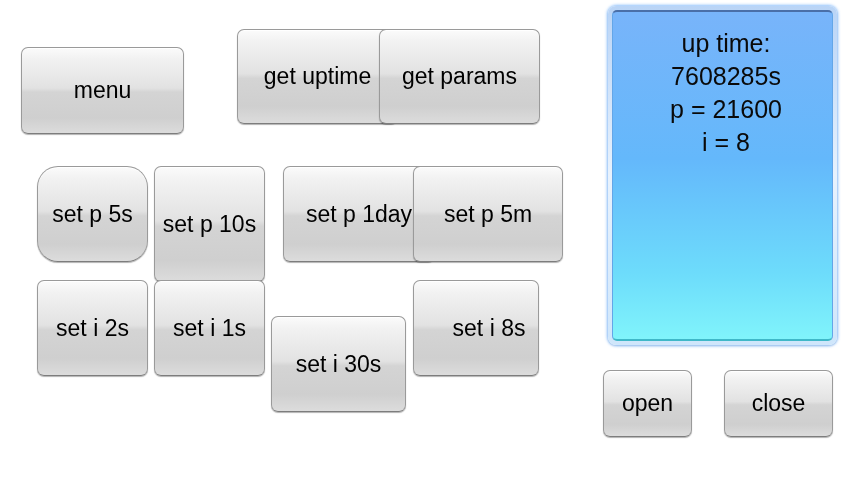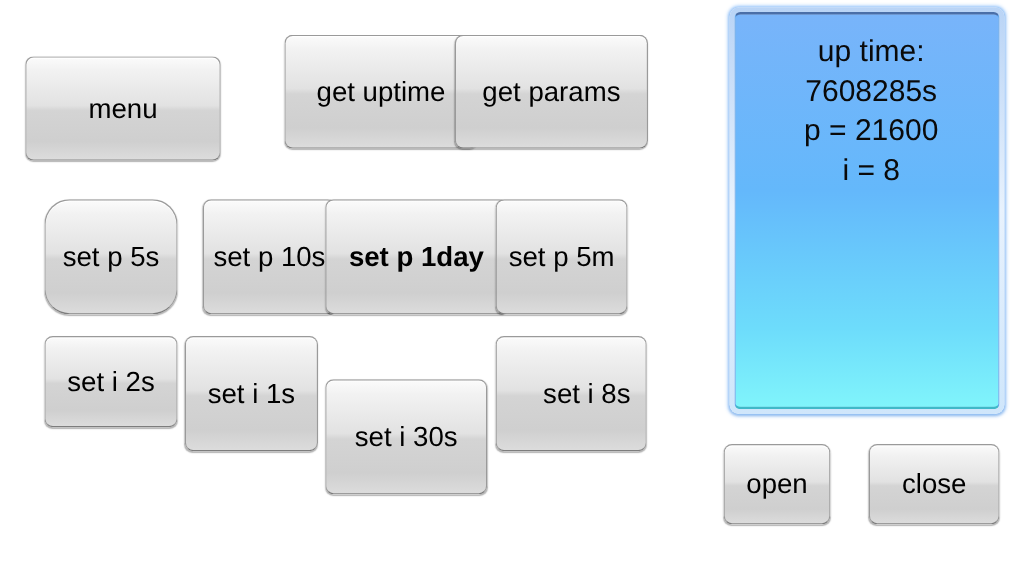--- a/index.html
+++ b/index.html
@@ -44,25 +44,25 @@
     user-select: none;
     white-space: nowrap;
   }
 
   
   #btn-menu        { left: 21px;  top: 11px;  width: 163px; height: 87px; margin-top: 36px; }
   #btn-get-uptime  { left: 208px; top: 29px;  width: 161px; height: 95px; margin-left: 29px; }
   #btn-get-params  { left: 379px; top: 29px;  width: 161px; height: 95px; }
 
   #btn-set-p-5s    { left: 37px;  top: 166px; width: 111px; height: 96px; border-radius: 21px; }
-  #btn-set-p-10s   { left: 169px; top: 166px; width: 111px; height: 96px; text-align: center; }
-  #btn-set-p-1day  { left: 271px; top: 166px; width: 152px; height: 96px; font-weight: bold; }
-  #btn-set-p-5m    { left: 413px; top: 166px; width: 110px; height: 96px; }
+  #btn-set-p-10s   { left: 154px; top: 166px; width: 111px; height: 116px; text-align: center; }
+  #btn-set-p-1day  { left: 283px; top: 166px; width: 152px; height: 96px; }
+  #btn-set-p-5m    { left: 413px; top: 166px; width: 150px; height: 96px; }
 
-  #btn-set-i-2s    { left: 37px;  top: 280px; width: 111px; height: 76px; }
+  #btn-set-i-2s    { left: 37px;  top: 280px; width: 111px; height: 96px; }
   #btn-set-i-1s    { left: 154px; top: 280px; width: 111px; height: 96px; }
   #btn-set-i-30s   { left: 271px; top: 280px; width: 135px; height: 96px; margin-top: 36px; }
   #btn-set-i-8s    { left: 413px; top: 280px; width: 126px; height: 96px; padding-left: 30px; }
 
   #btn-open        { left: 603px; top: 370px; width: 89px; height: 67px; }
   #btn-close       { left: 724px; top: 370px; width: 109px; height: 67px; }
 
   
   #output-panel {
     position: absolute;

